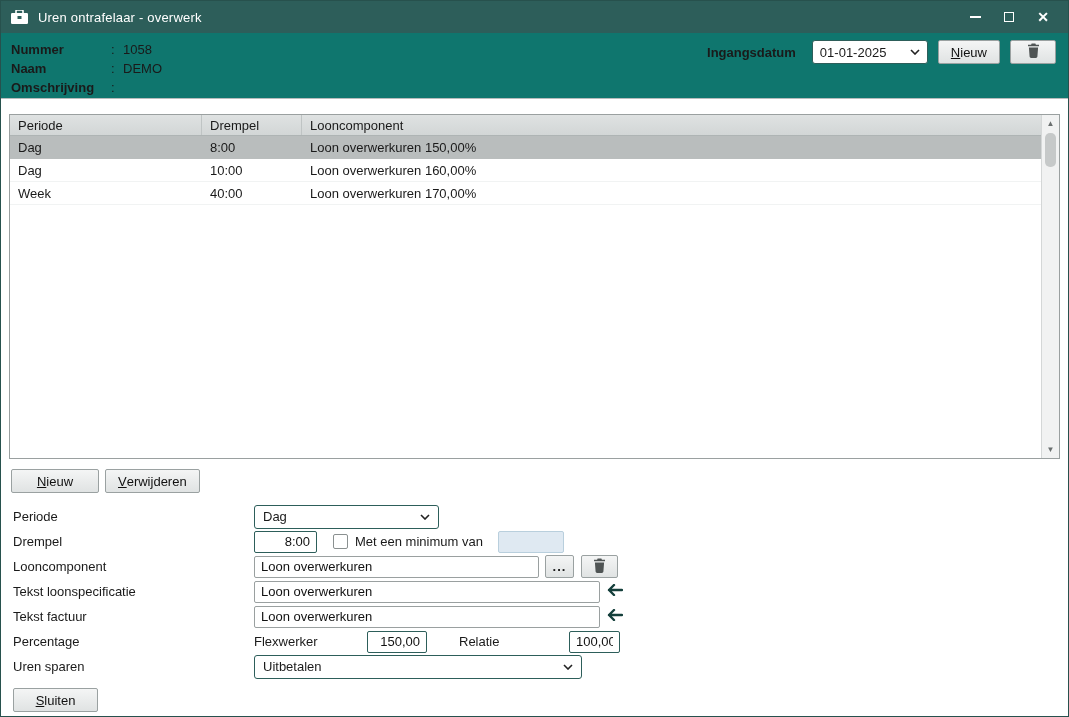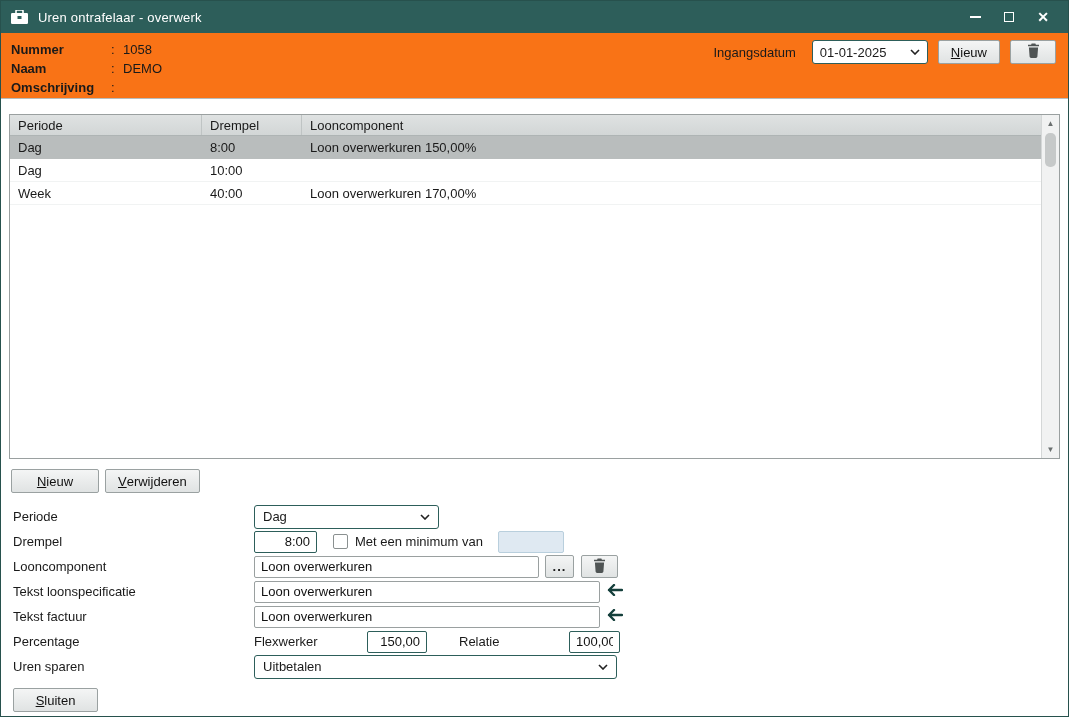--- a/index.html
+++ b/index.html
@@ -32,34 +32,34 @@
     width: 34px; height: 28px;
     display: flex; align-items: center; justify-content: center;
     color: #fff; cursor: default;
   }
   .glyph-min { display:block; width: 11px; border-bottom: 2px solid #fff; }
   .glyph-max { display:block; width: 10px; height: 10px; border: 1.6px solid #fff; }
   .glyph-close { font-size: 14px; font-weight: bold; }
   
   .header-panel {
     flex: 0 0 66px;
-    background: #f97316;
+    background: #0f766e;
     border-bottom: 1px solid #b7bcbc;
     position: relative;
     padding-top: 7px;
   }
   .hfield { display: flex; height: 19px; align-items: center; }
   .hfield .h-label { width: 110px; padding-left: 10px; font-weight: bold; }
   .hfield .h-colon { width: 12px; font-weight: normal; }
   .hfield .h-value { }
   .header-right {
     position: absolute; right: 12px; top: 7px;
     display: flex; align-items: center; gap: 10px;
   }
-  .header-right .hr-label { font-weight: normal; margin-right: 6px; }
+  .header-right .hr-label { font-weight: bold; margin-right: 6px; }
   .combo {
     height: 24px; background: #fff;
     border: 1px solid #2d5e5a; border-radius: 3px;
     display: flex; align-items: center;
     padding: 0 7px; gap: 8px;
   }
   .combo .combo-text { flex: 1; }
   .chev { display:flex; align-items:center; }
   .btn {
     height: 24px; min-width: 56px;
@@ -224,20 +224,21 @@
       </div>
       <div>
           <div class="trow selected">
             <div class="tcell">Dag</div>
             <div class="tcell">8:00</div>
             <div class="tcell">Loon overwerkuren 150,00%</div>
           </div>
           <div class="trow">
             <div class="tcell">Dag</div>
             <div class="tcell">10:00</div>
+            <div class="tcell">Loon overwerkuren 160,00%</div>
           </div>
           <div class="trow">
             <div class="tcell">Week</div>
             <div class="tcell">40:00</div>
             <div class="tcell">Loon overwerkuren 170,00%</div>
           </div>
         </div>
     </div>
     <div class="scrollbar">
       <span class="sb-arrow">▲</span>
@@ -313,21 +314,21 @@
     <div class="form-row">
       <span class="form-label">Percentage</span>
       <span style="width:113px;">Flexwerker</span>
       <input class="tfield teal num" style="width: 60px; padding-left: 12px;" value="150,00">
       <span style="margin-left:32px; width:65px;">Relatie</span>
       <input class="tfield teal num" style="width: 51px; margin-left: 45px;" value="100,00">
     </div>
 
     <div class="form-row">
       <span class="form-label">Uren sparen</span>
-      <div class="select" style="width:363px;justify-content:center;">
+      <div class="select" style="width:328px;justify-content:center;">
         <span class="sel-text">Uitbetalen</span>
         <span class="chev">
           <svg width="10" height="6" viewBox="0 0 10 6">
               <path d="M1 1 L5 5 L9 1" stroke="#222" stroke-width="1.6" fill="none"></path>
             </svg>
         </span>
       </div>
     </div>
 
   </div>

